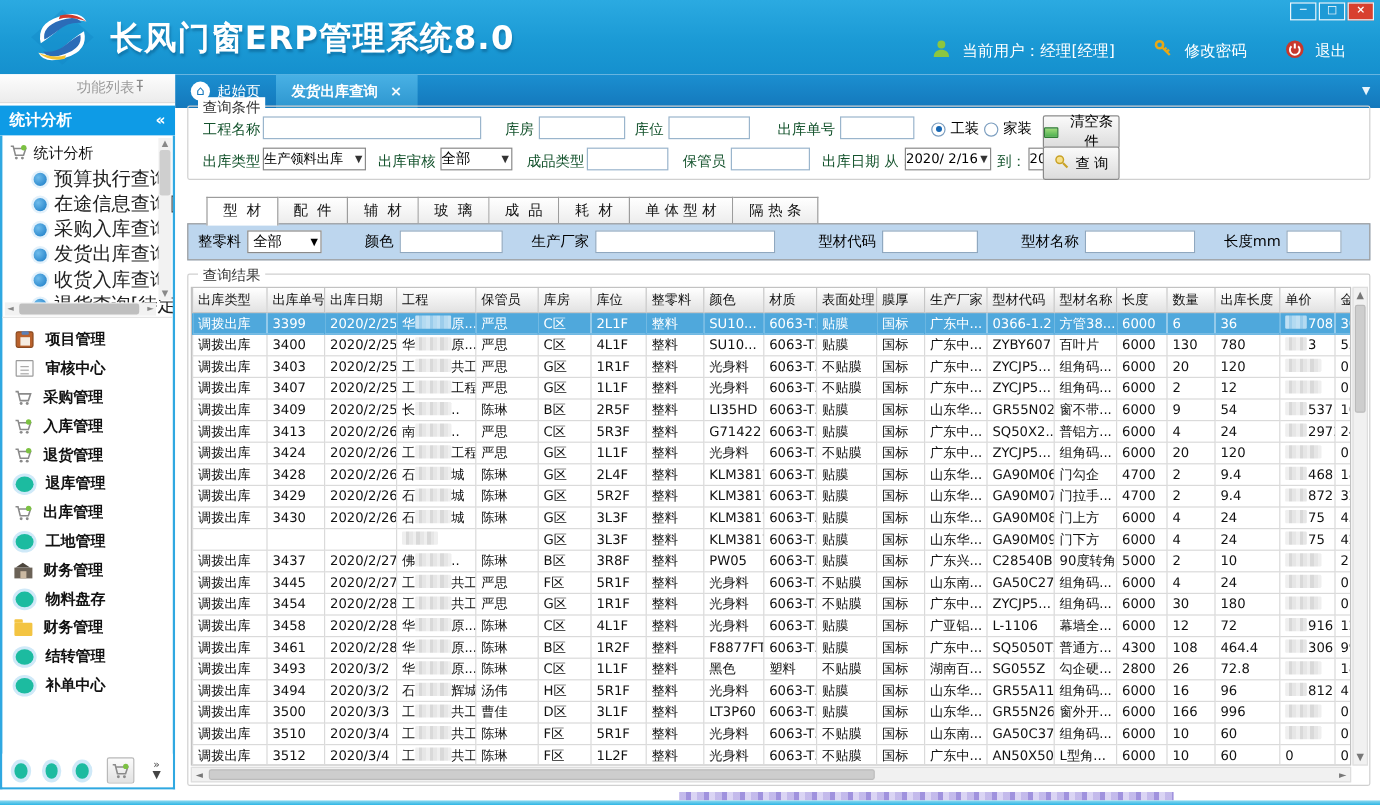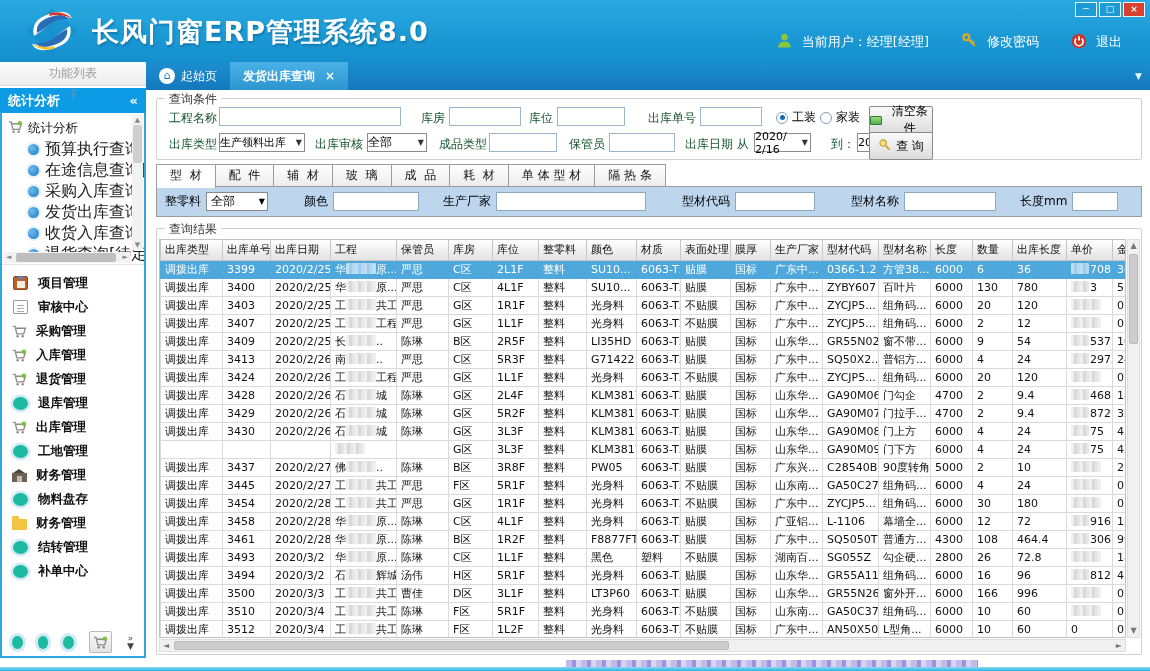--- a/index.html
+++ b/index.html
@@ -15,21 +15,21 @@
   .winbtns { position:absolute; top:2px; right:5px; display:flex; gap:2px; }
   .wb { width:22px; height:15px; border:1px solid #e9f6fc; background:#1E9AD6; color:#fff;
     font-size:9px; line-height:13px; text-align:center; cursor:pointer; }
   .wb.close { background:#D8402F; font-weight:bold; }
   .hdr-right { position:absolute; right:28px; top:32px; display:flex; align-items:center; gap:9px; color:#fff; font-size:13px; }
   .hdr-right .gap { width:14px; }
 
   
   .sidebar { position:absolute; top:62px; left:0; width:146px; bottom:13px; background:#fff; }
   .func-header { height:24px; background:linear-gradient(#fdfdfd,#ececec); color:#9a9a9a;
-    line-height:23px; padding:0 25px; border-bottom:1px solid #dcdcdc; display:flex; justify-content:space-between; align-items:center;flex-direction:column; }
+    line-height:23px; padding:0 25px; border-bottom:1px solid #dcdcdc; display:flex; justify-content:flex-end; align-items:center; }
   .sec-header { height:25px; margin-top:2px; background:#0E9BE6; color:#fff; font-weight:bold;
     font-size:13px; line-height:25px; padding:0 8px; display:flex; justify-content:space-between; align-items:center; }
   .sidebar-body { position:absolute; top:51px; left:0; right:0; bottom:0;
     border:2px solid #2FA8E1; border-top:none; background:#fff; }
   .tree { position:relative; height:152px; border-bottom:1px solid #e4e4e4; overflow:hidden; padding:4px 14px 0 6px; }
   .tree-root { display:flex; align-items:center; gap:5px; height:22px; font-size:12.5px; color:#111; white-space:nowrap; }
   .tree-item { display:flex; align-items:center; gap:6px; height:21px; padding-left:20px; font-size:16px; color:#222; white-space:nowrap; }
   .dot-icon { flex:0 0 11px; width:11px; height:11px; border-radius:50%;
     background:radial-gradient(circle at 35% 35%, #6FBCEC, #1779C4); box-shadow:0 0 0 2px #e3f1fb; }
   .vsb-mini { position:absolute; top:2px; right:1px; bottom:14px; width:11px; background:#f2f2f2; font-size:7px; color:#888; text-align:center; }
@@ -68,35 +68,35 @@
   .tabstrip { position:absolute; top:0; left:0; right:0; height:28px;
     background:linear-gradient(#1B8FD0,#1478BC); display:flex; }
   .tab { display:flex; align-items:center; gap:6px; padding:0 13px; color:#fff; font-size:12px; cursor:pointer; }
   .tab .home-ic { width:16px; height:16px; border-radius:50%; background:#fff; color:#1478BC;
     font-size:11px; line-height:15px; text-align:center; }
   .tab.active { background:linear-gradient(#49B1E5,#2D96CF); font-weight:bold; }
   .tab .closex { margin-left:4px; font-size:12px; opacity:.95; }
   .strip-caret { position:absolute; right:8px; top:9px; color:#e8f5fc; font-size:9px; }
 
   .group-label { position:absolute; top:-8px; left:8px; background:#fff; padding:0 4px; font-size:12px; color:#333; }
-  .query-group { position:absolute; top:36px; left:10px; right:8px; height:62px; border:1px solid #d0d0d0; border-radius:2px; }
+  .query-group { position:absolute; top:26px; left:10px; right:8px; height:62px; border:1px solid #d0d0d0; border-radius:2px; }
   .q-label { position:absolute; font-size:12px; color:#14532d; white-space:nowrap; }
   .q-input { position:absolute; height:19px; border:1px solid #9ab5cc; background:#fff; }
   .q-select { position:absolute; height:19px; border:1px solid #8a8a8a; background:#fff; font-size:12px;
     display:flex; align-items:center; justify-content:space-between; padding:0 2px 0 0; }
   .q-select .car { font-size:8px; color:#333; }
   .q-radio { position:absolute; display:flex; align-items:center; gap:4px; font-size:12px; }
   .rdot { width:12px; height:12px; border-radius:50%; border:1px solid #7d9fc0; background:#fff; position:relative; }
   .rdot.on::after { content:""; position:absolute; inset:2.5px; border-radius:50%; background:#1767b3; }
   .q-btn { position:absolute; height:28px; width:64px; border:1px solid #8a8a8a; border-radius:2px;
     background:linear-gradient(#fafafa,#dcdcdc); font-size:12px; display:flex; align-items:center;
     justify-content:center; gap:5px; cursor:pointer; }
   .card-ic { width:13px; height:9px; background:linear-gradient(#9fdc7a,#4caf50); border:1px solid #2e7d32; border-radius:1px; }
 
-  .mtabs { position:absolute; top:102px; left:10px; height:33px; display:flex; }
+  .mtabs { position:absolute; top:102px; left:26px; height:33px; display:flex; }
   .mtab { border:1px solid #9c9c9c; border-bottom:none; border-left:none; background:linear-gradient(#fff,#e3e3e3);
     padding:0 13px; font-size:12px; line-height:21px; color:#111; cursor:pointer; white-space:pre; }
   .mtab:first-child { border-left:1px solid #9c9c9c; }
   .mtab.active { background:#fff; position:relative; z-index:3; height:24px; font-weight:normal; }
   .filter-panel { position:absolute; top:124px; left:10px; right:8px; height:31px; border:1px solid #9c9c9c;
     background:#BDD6EE; display:flex; align-items:center; padding:0 8px; gap:5px; font-size:12px; z-index:2; }
   .f-input { height:19px; border:1px solid #8fa8c0; background:#fff; }
   .f-select { height:19px; width:62px; border:1px solid #8a8a8a; background:#fff; display:flex;
     align-items:center; justify-content:space-between; padding:0 2px 0 4px; }
   .f-select .car { font-size:8px; }
@@ -382,21 +382,21 @@
       <span>全部</span>
         <span class="car">▼</span>
     </span>
     <span class="q-label" style="left:282px;top:37px">成品类型</span>
     <input class="q-input" style="left: 332px; top: 34px; width: 68px;">
     <span class="q-label" style="left:412px;top:37px">保管员</span>
     <input class="q-input" style="left: 452px; top: 34px; width: 66px;">
     <span class="q-label" style="left:528px;top:37px">
       <span>出库日期</span> <span>从：</span>
     </span>
-    <span class="q-select" style="left:597px;top:34px;width:57px">
+    <span class="q-select" style="left:597px;top:34px;width:72px">
       <span style="font-size:11px">2020/ 2/16</span>
         <span class="car">▼</span>
     </span>
     <span class="q-label" style="left:622px;top:37px;left:674px">到：</span>
     <span class="q-select" style="left:700px;top:34px;width:72px">
       <span style="font-size:11px">2020/ 3/16</span>
         <span class="car">▼</span>
     </span>
     <button class="q-btn" style="left:712px;top:33px;left:712px">
       <span>

